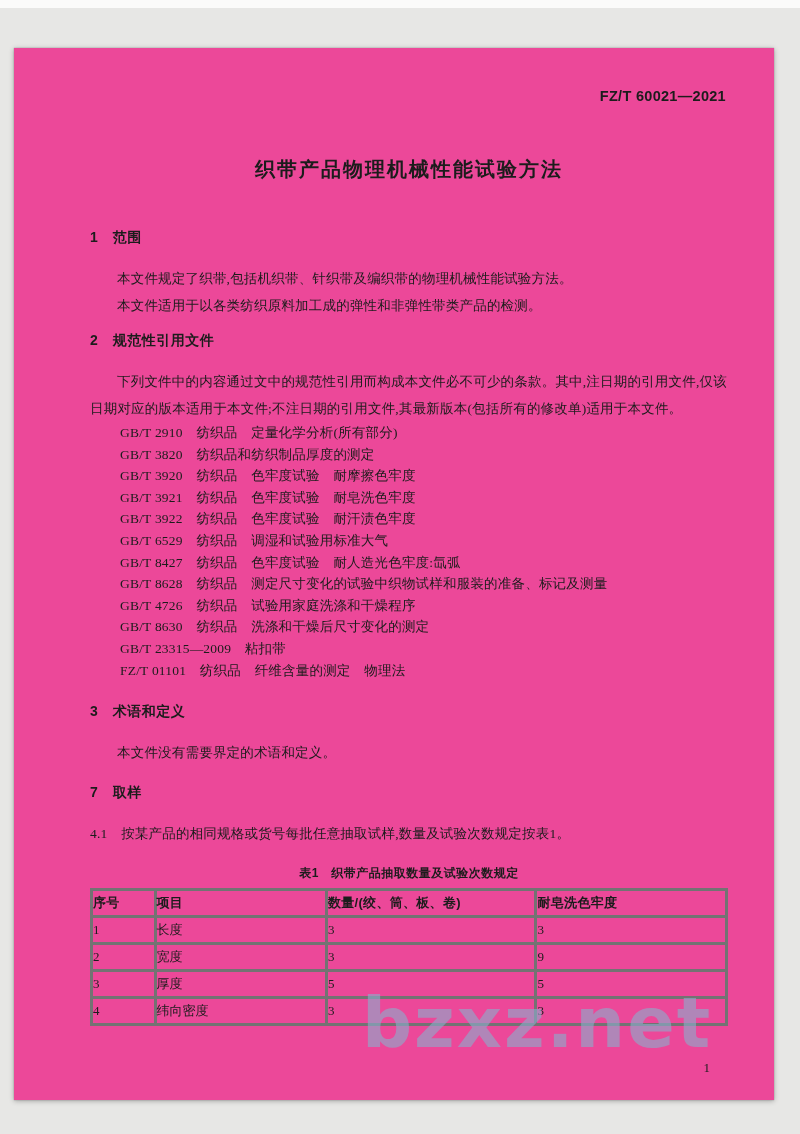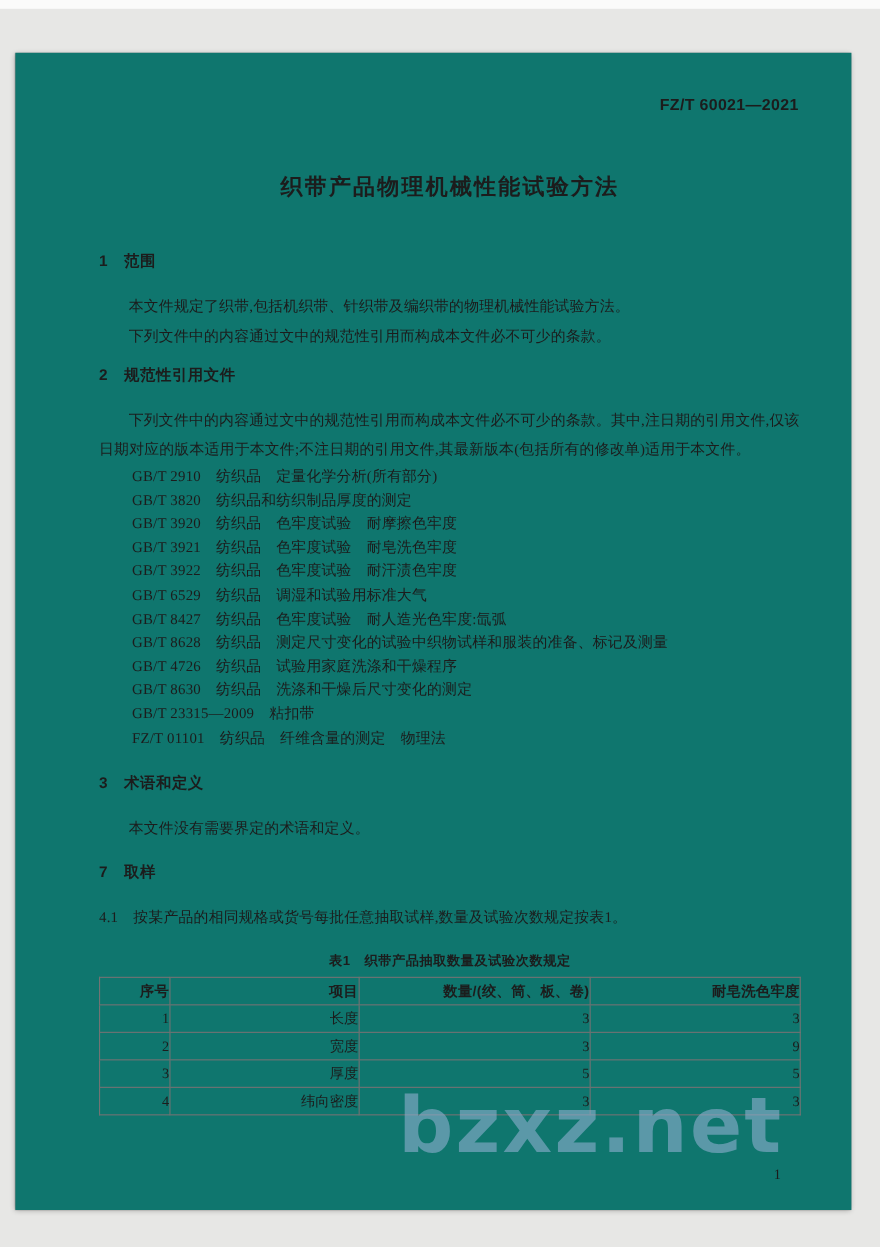--- a/index.html
+++ b/index.html
@@ -4,21 +4,21 @@
 <style>
   html,body{margin:0;padding:0;background:#9a9a9a;}
   .scan{
     position:relative;width:800px;height:1134px;margin:0 auto;
     background:#e7e7e5;overflow:hidden;
     font-family:"Liberation Serif","DejaVu Serif",serif;color:#1c1c1c;
   }
   .top-strip{position:absolute;top:0;left:0;width:800px;height:8px;background:#fbfbfa;}
   .page{
     position:absolute;left:14px;top:48px;width:760px;height:1052px;
-    background:#0f766e;box-shadow:0 1px 5px rgba(0,0,0,0.30),0 0 1px rgba(0,0,0,0.35);
+    background:#ec4899;box-shadow:0 1px 5px rgba(0,0,0,0.30),0 0 1px rgba(0,0,0,0.35);
     padding:36px 46px 0 76px;box-sizing:border-box;
   }
   .doc-number{
     text-align:right;font-family:"Liberation Sans","DejaVu Sans",sans-serif;
     font-weight:700;font-size:14.5px;letter-spacing:0.3px;margin:4px 2px 0 0;
   }
   .title{
     text-align:center;font-family:"Liberation Sans","DejaVu Sans",sans-serif;
     font-size:20px;font-weight:700;letter-spacing:2px;margin:52px 0 0;
   }
@@ -33,21 +33,21 @@
   .ref{font-size:13.5px;line-height:21.6px;letter-spacing:0.2px;}
   .table-caption{
     text-align:center;font-family:"Liberation Sans","DejaVu Sans",sans-serif;
     font-weight:700;font-size:12px;margin:18px 0 0;letter-spacing:0.5px;
   }
   table.t1{
     width:100%;border-collapse:collapse;margin-top:6px;
     border:1.5px solid #2a2a2a;table-layout:fixed;
   }
   table.t1 th,table.t1 td{
-    border:1px solid #737373;text-align:right;vertical-align:middle;
+    border:3px solid #737373;text-align:left;vertical-align:middle;
     height:24px;padding:0 0;
   }
   table.t1 th{
     font-family:"Liberation Sans","DejaVu Sans",sans-serif;
     font-weight:700;font-size:13px;letter-spacing:0.3px;
   }
   table.t1 td{font-size:13px;}
   .col-no{width:10%;} .col-item{width:27%;} .col-qty{width:33%;} .col-total{width:30%;}
   .page-num{position:absolute;right:64px;bottom:24px;font-size:13px;}
   .watermark{
@@ -64,21 +64,21 @@
   <div class="top-strip"></div>
 
   <div class="page">
 
     <div class="doc-number">FZ/T 60021—2021</div>
 
     <div class="title">织带产品物理机械性能试验方法</div>
 
     <div class="h mt-46">1　范围</div>
     <p class="body indent">本文件规定了织带,包括机织带、针织带及编织带的物理机械性能试验方法。</p>
-    <p class="body indent">下列文件中的内容通过文中的规范性引用而构成本文件必不可少的条款。</p>
+    <p class="body indent">本文件适用于以各类纺织原料加工成的弹性和非弹性带类产品的检测。</p>
 
     <div class="h mt-13">2　规范性引用文件</div>
     <p class="body indent">下列文件中的内容通过文中的规范性引用而构成本文件必不可少的条款。其中,注日期的引用文件,仅该日期对应的版本适用于本文件;不注日期的引用文件,其最新版本(包括所有的修改单)适用于本文件。</p>
     <div class="refs">
       <div class="ref">GB/T 2910　纺织品　定量化学分析(所有部分)</div>
       <div class="ref">GB/T 3820　纺织品和纺织制品厚度的测定</div>
       <div class="ref">GB/T 3920　纺织品　色牢度试验　耐摩擦色牢度</div>
       <div class="ref">GB/T 3921　纺织品　色牢度试验　耐皂洗色牢度</div>
       <div class="ref">GB/T 3922　纺织品　色牢度试验　耐汗渍色牢度</div>
       <div class="ref">GB/T 6529　纺织品　调湿和试验用标准大气</div>

